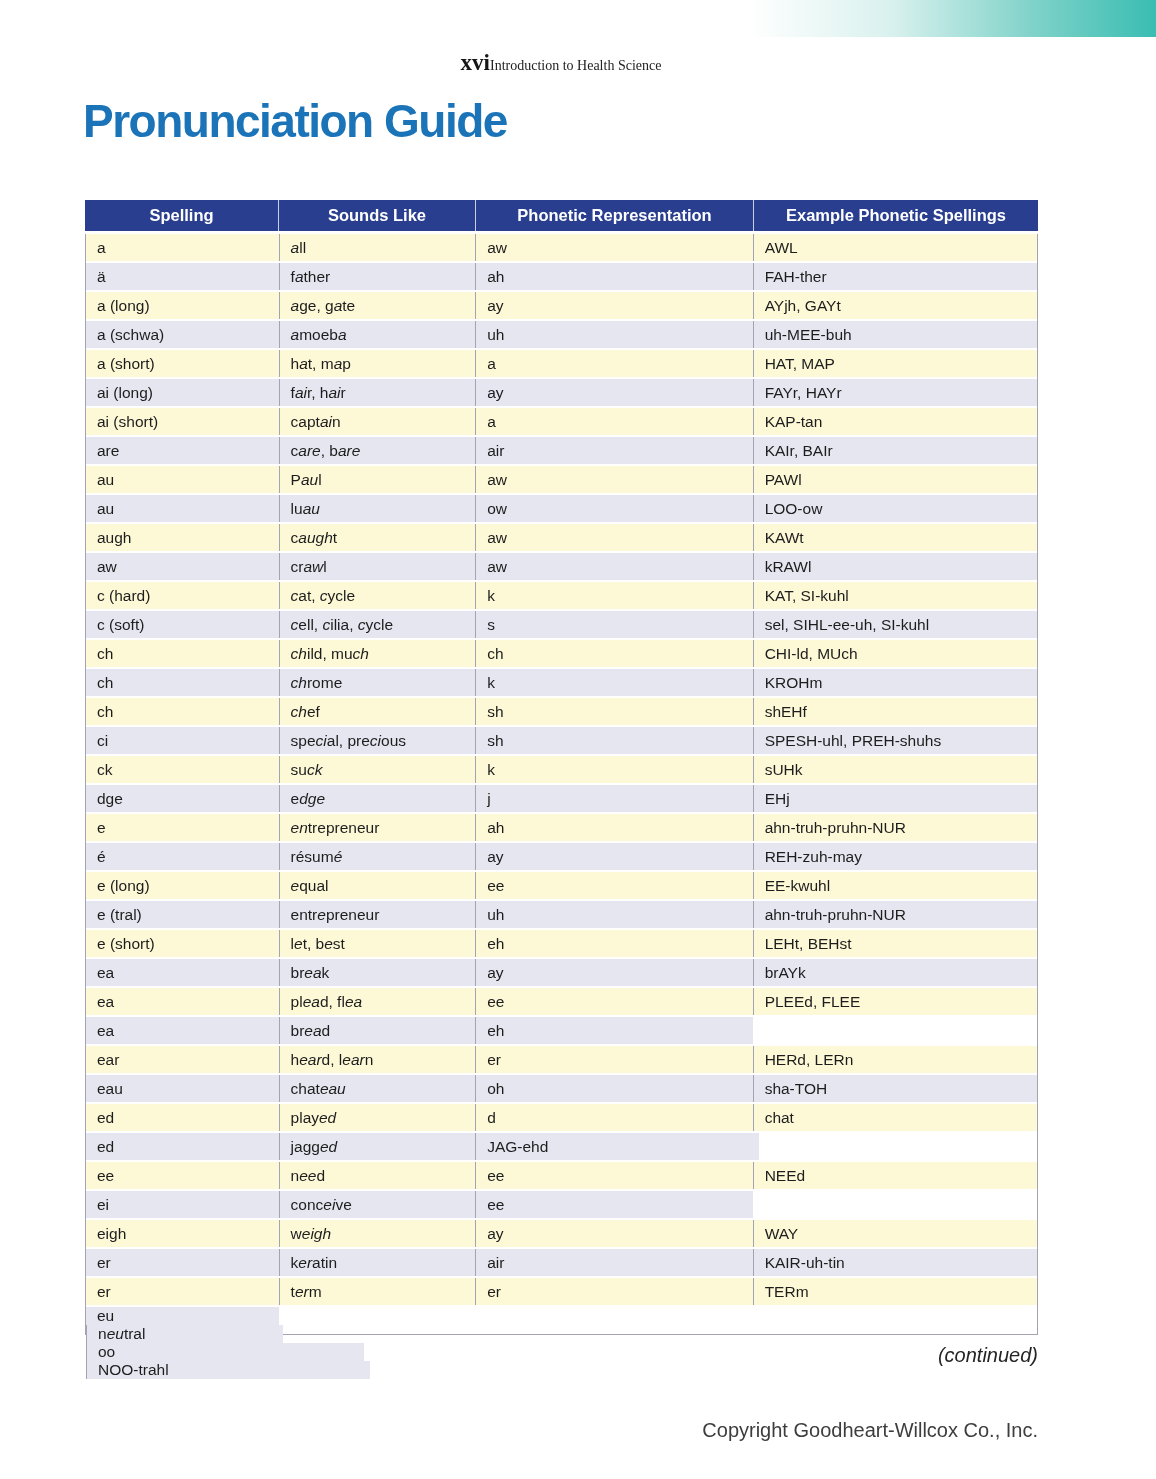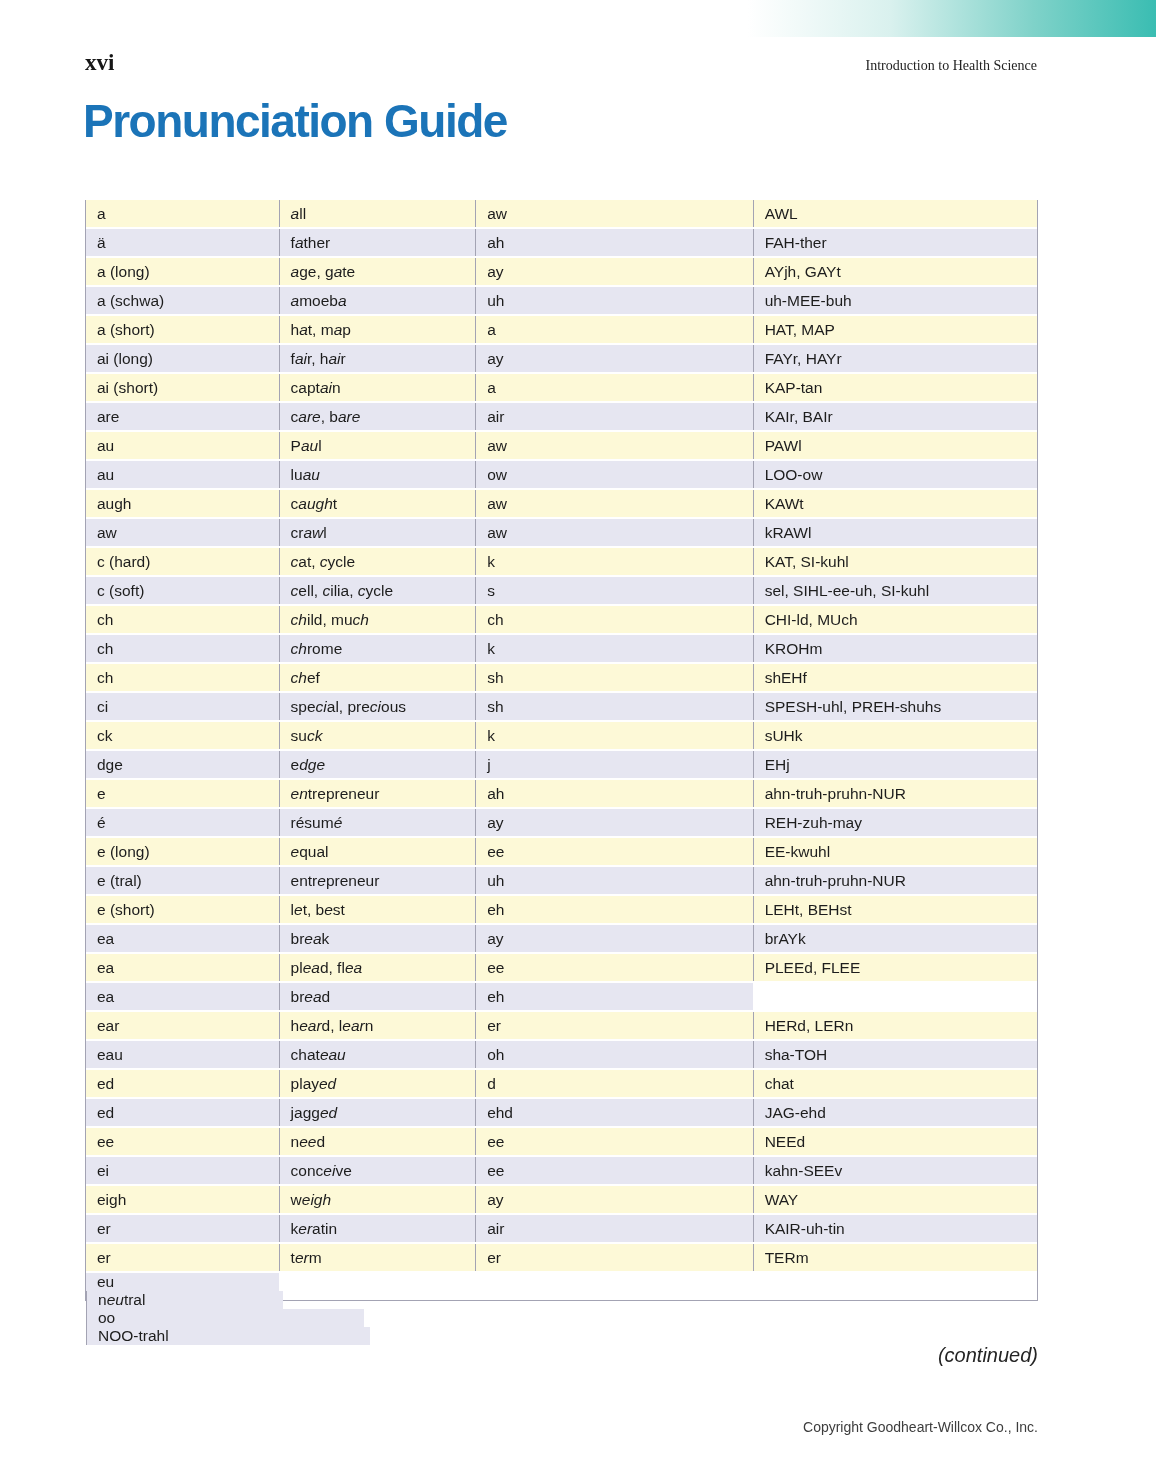--- a/index.html
+++ b/index.html
@@ -9,21 +9,21 @@
   }
   *{box-sizing:border-box;}
 
   .teal-bar{
     position:absolute;top:0;left:748px;width:408px;height:37px;
     background:linear-gradient(90deg, rgba(255,255,255,0) 0%, #d9f1ee 35%, #7fd2c9 70%, var(--teal) 100%);
   }
 
   .page-header{
     position:absolute;left:85px;top:50px;width:952px;
-    display:flex;justify-content:space-between;align-items:baseline;
+    display:flex;justify-content:center;align-items:baseline;
     font-family:"Liberation Serif",serif;
   }
   .folio{font-size:23px;font-weight:700;color:#161616;}
   .running-head{font-size:14px;color:#222222;}
 
   .page-title{
     position:absolute;left:83px;top:94px;margin:0;
     font-size:46px;font-weight:700;letter-spacing:-1.5px;
     color:var(--title-blue);
   }
@@ -57,36 +57,42 @@
   }
   .cell + .cell{border-left:1px solid var(--grid);}
   .cell i{font-style:italic;}
 
   .continued{
     position:absolute;right:118px;top:1344px;
     font-size:20px;font-style:italic;color:#242424;
   }
   .copyright{
     position:absolute;right:118px;top:1419px;
-    font-size:14px;color:#3d3d3d;
+    font-size:20px;color:#3d3d3d;
   }
 </style>
 </head>
 <body>
 
 <div class="teal-bar"></div>
 
 <div class="page-header">
   <span class="folio">xvi</span>
   <span class="running-head">Introduction to Health Science</span>
 </div>
 
 <h1 class="page-title">Pronunciation Guide</h1>
 
 <div class="ptable">
+  <div class="thead">
+    <div class="hcell c0">Spelling</div>
+    <div class="hcell c1">Sounds Like</div>
+    <div class="hcell c2">Phonetic Representation</div>
+    <div class="hcell c3">Example Phonetic Spellings</div>
+  </div>
   <div class="tbody" id="table-body">
       <div class="trow">
         <div class="cell c0">a</div>
         <div class="cell c1"><i>a</i>ll</div>
         <div class="cell c2">aw</div>
         <div class="cell c3">AWL</div>
       </div>
       <div class="trow">
         <div class="cell c0">ä</div>
         <div class="cell c1">f<i>a</i>ther</div>
@@ -262,34 +268,32 @@
       </div>
       <div class="trow">
         <div class="cell c0">ed</div>
         <div class="cell c1">play<i>ed</i></div>
         <div class="cell c2">d</div>
         <div class="cell c3">chat</div>
       </div>
       <div class="trow">
         <div class="cell c0">ed</div>
         <div class="cell c1">jagg<i>ed</i></div>
-        <div class="cell c2">ehd</div>
         <div class="cell c3">JAG-ehd</div>
       </div>
       <div class="trow">
         <div class="cell c0">ee</div>
         <div class="cell c1">n<i>ee</i>d</div>
         <div class="cell c2">ee</div>
         <div class="cell c3">NEEd</div>
       </div>
       <div class="trow">
         <div class="cell c0">ei</div>
         <div class="cell c1">conc<i>ei</i>ve</div>
         <div class="cell c2">ee</div>
-        <div class="cell c3">kahn-SEEv</div>
       </div>
       <div class="trow">
         <div class="cell c0">eigh</div>
         <div class="cell c1">w<i>eigh</i></div>
         <div class="cell c2">ay</div>
         <div class="cell c3">WAY</div>
       </div>
       <div class="trow">
         <div class="cell c0">er</div>
         <div class="cell c1">k<i>er</i>atin</div>

